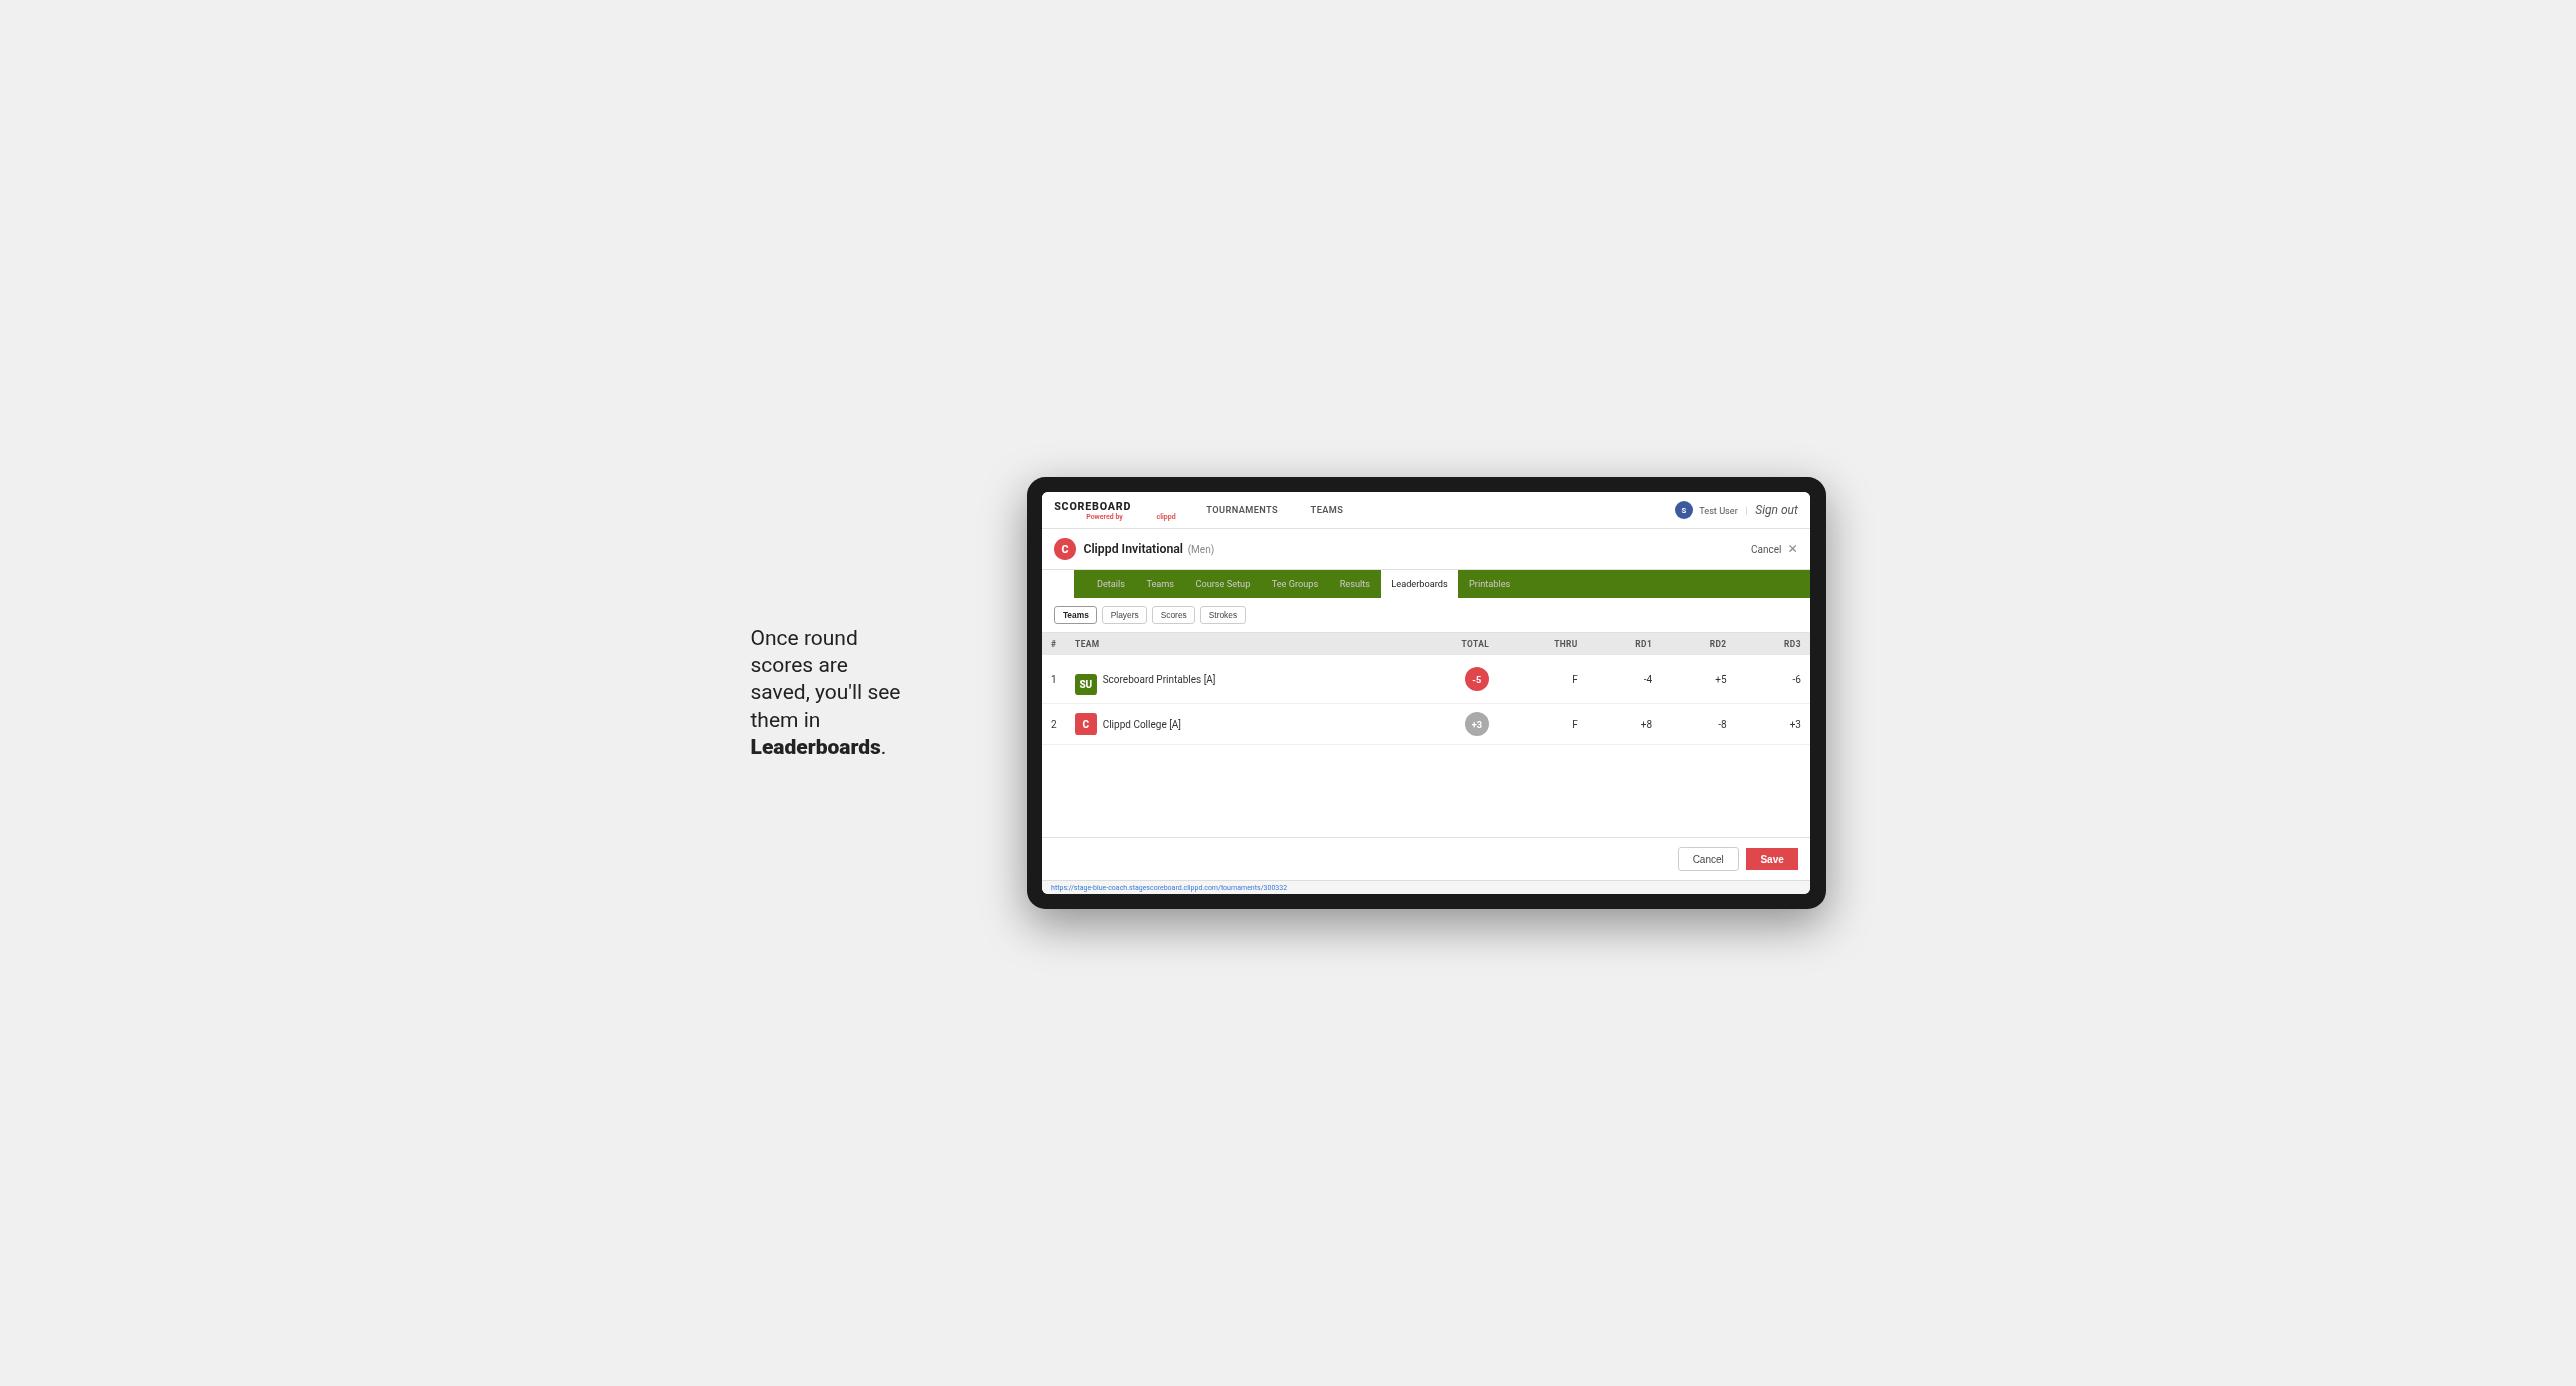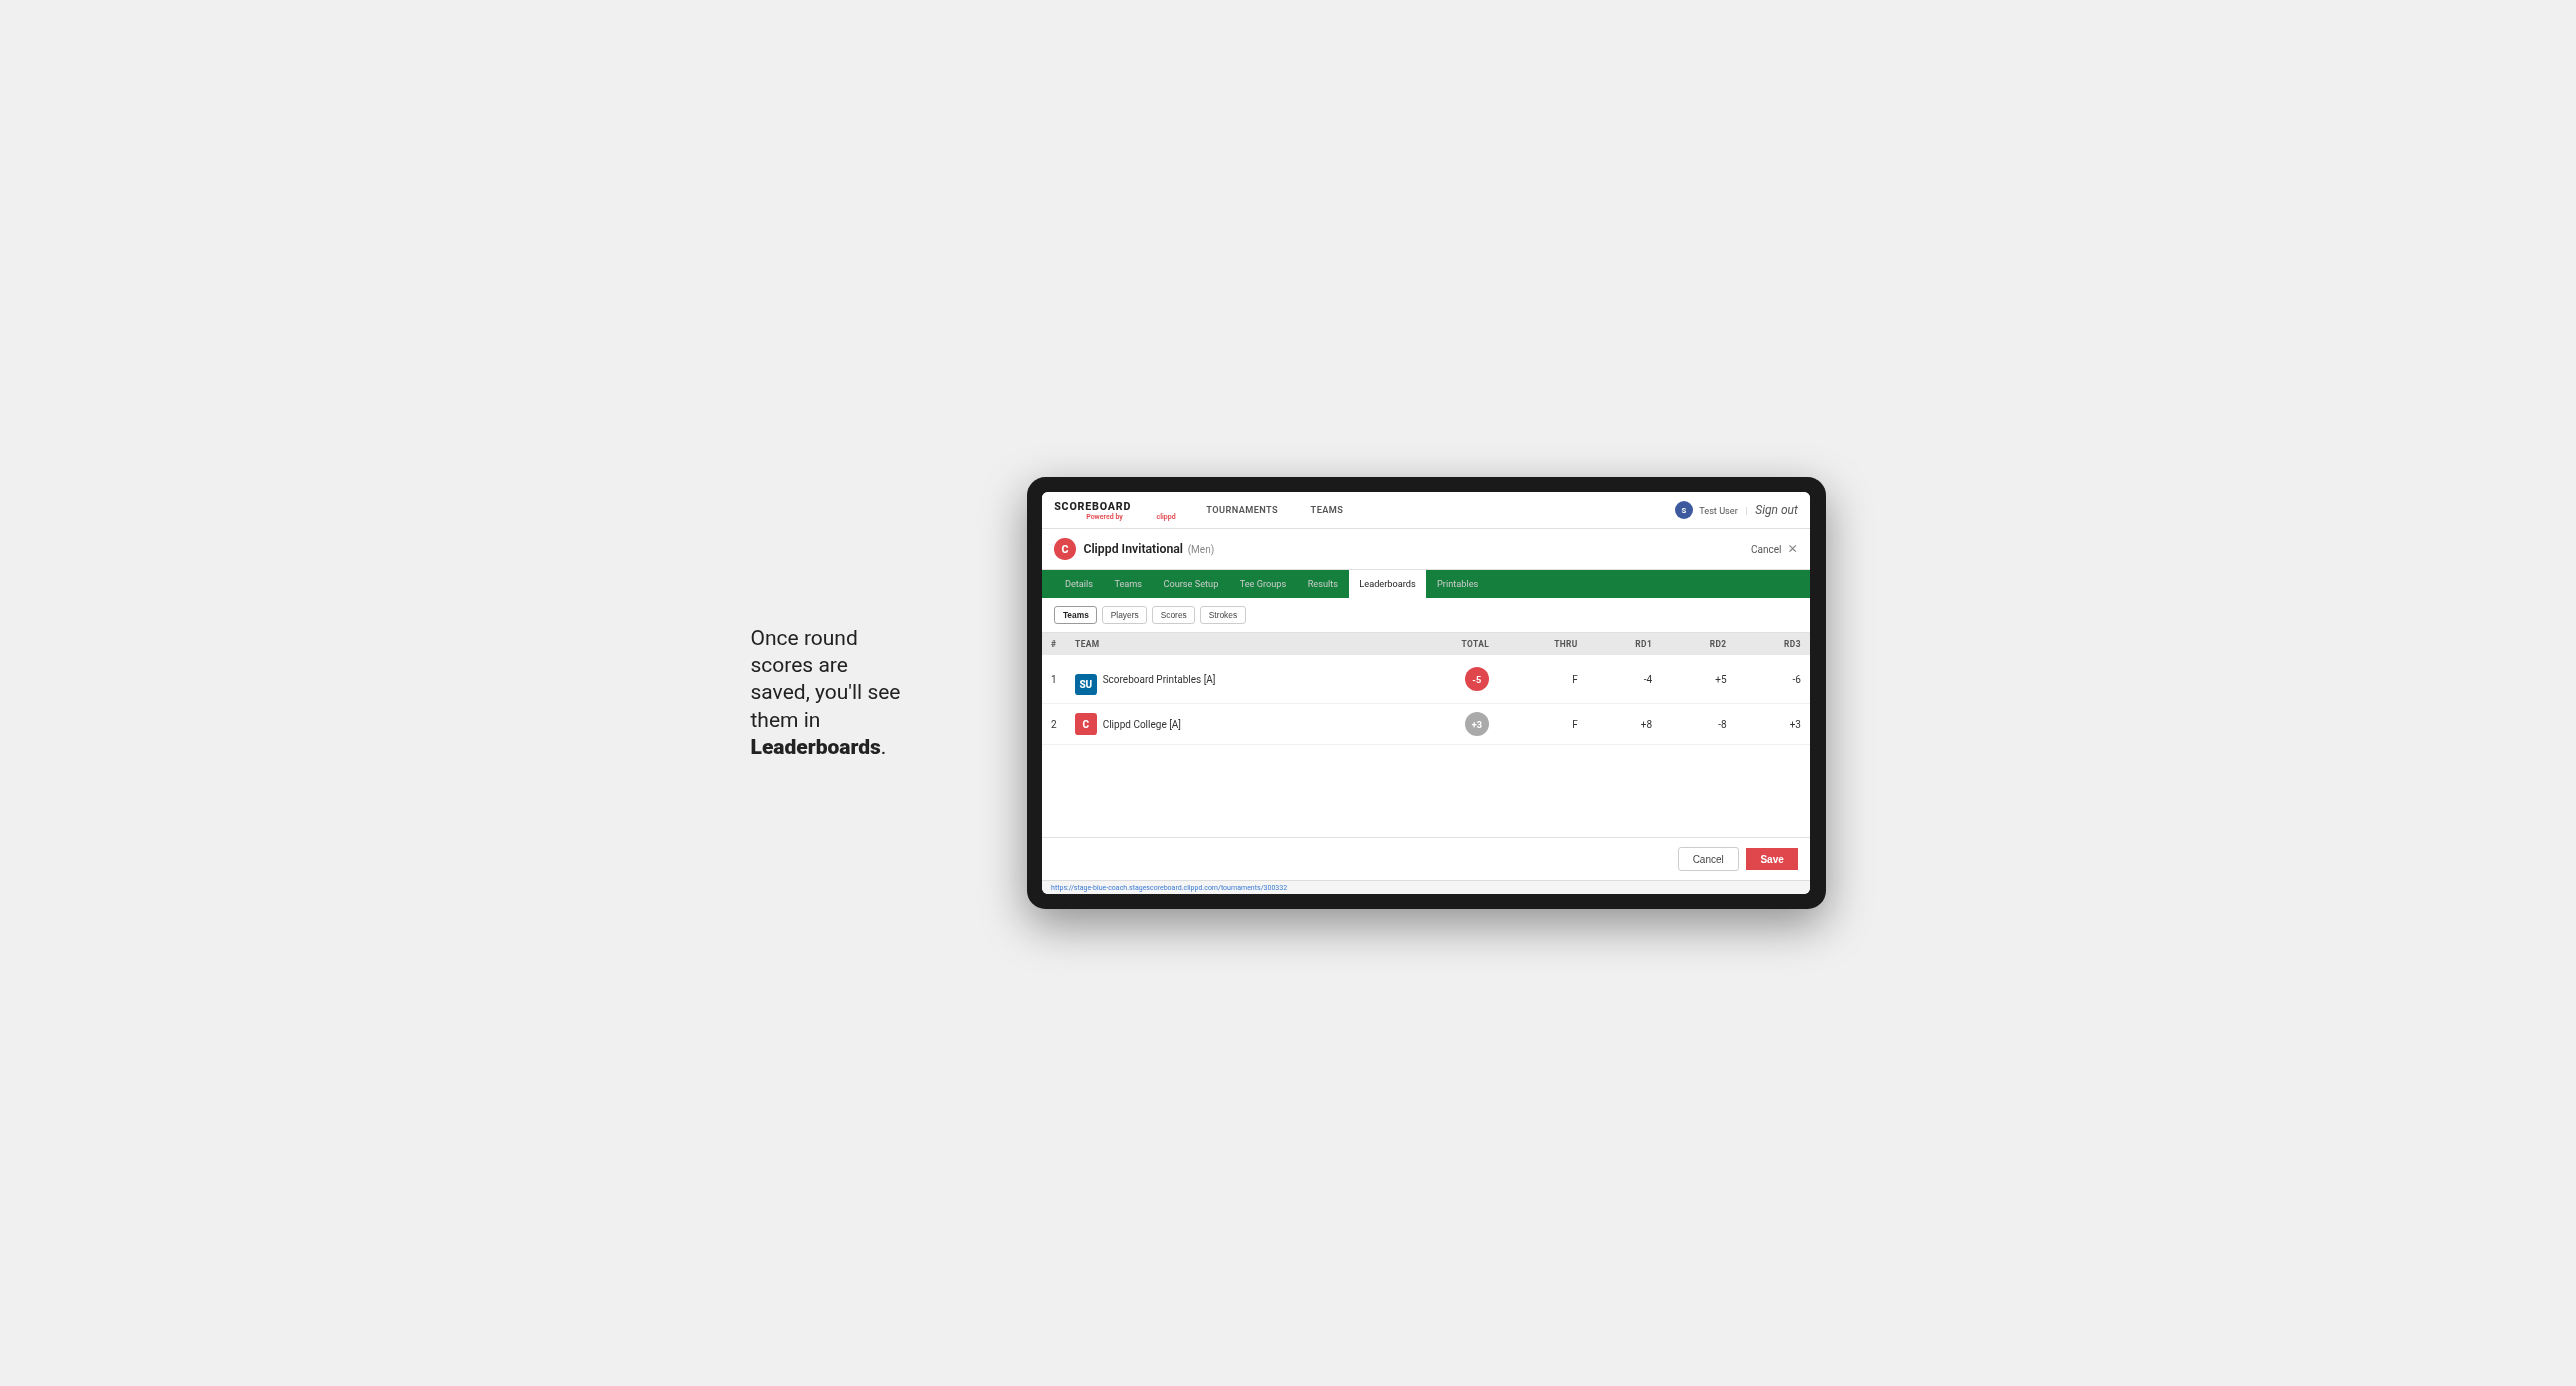--- a/index.html
+++ b/index.html
@@ -171,23 +171,24 @@
       cursor: pointer;
     }
     .close-btn {
       font-size: 12.3px;
       color: #888;
       cursor: pointer;
     }
 
     
     .sub-nav {
-      background: #15803d;
+      background: #4d7c0f;
       display: flex;
       padding: 0 12.3px;
+      margin-left: 32px;
     }
     .sub-nav-tab {
       padding: 7.7px 10.7px;
       font-size: 9.2px;
       color: #ccc;
       cursor: pointer;
       border-bottom: 2.3px solid transparent;
     }
     .sub-nav-tab.active {
       color: #fff;
@@ -451,21 +452,21 @@
           </tr>
         </thead>
         <tbody>
 
           <tr>
             <td class="rank-num">
               <span>1</span>
             </td>
             <td>
               <div class="team-name-cell">
-                <span class="team-logo" style="background:#0369a1; color:#fff;margin-top:11px;">
+                <span class="team-logo" style="background:#4d7c0f; color:#fff;margin-top:11px;">
                   <span>SU</span>
                 </span>
                 <span>Scoreboard Printables [A]</span>
               </div>
             </td>
             <td class="right">
               <span class="score-badge red">
                 <span>-5</span>
               </span>
             </td>

